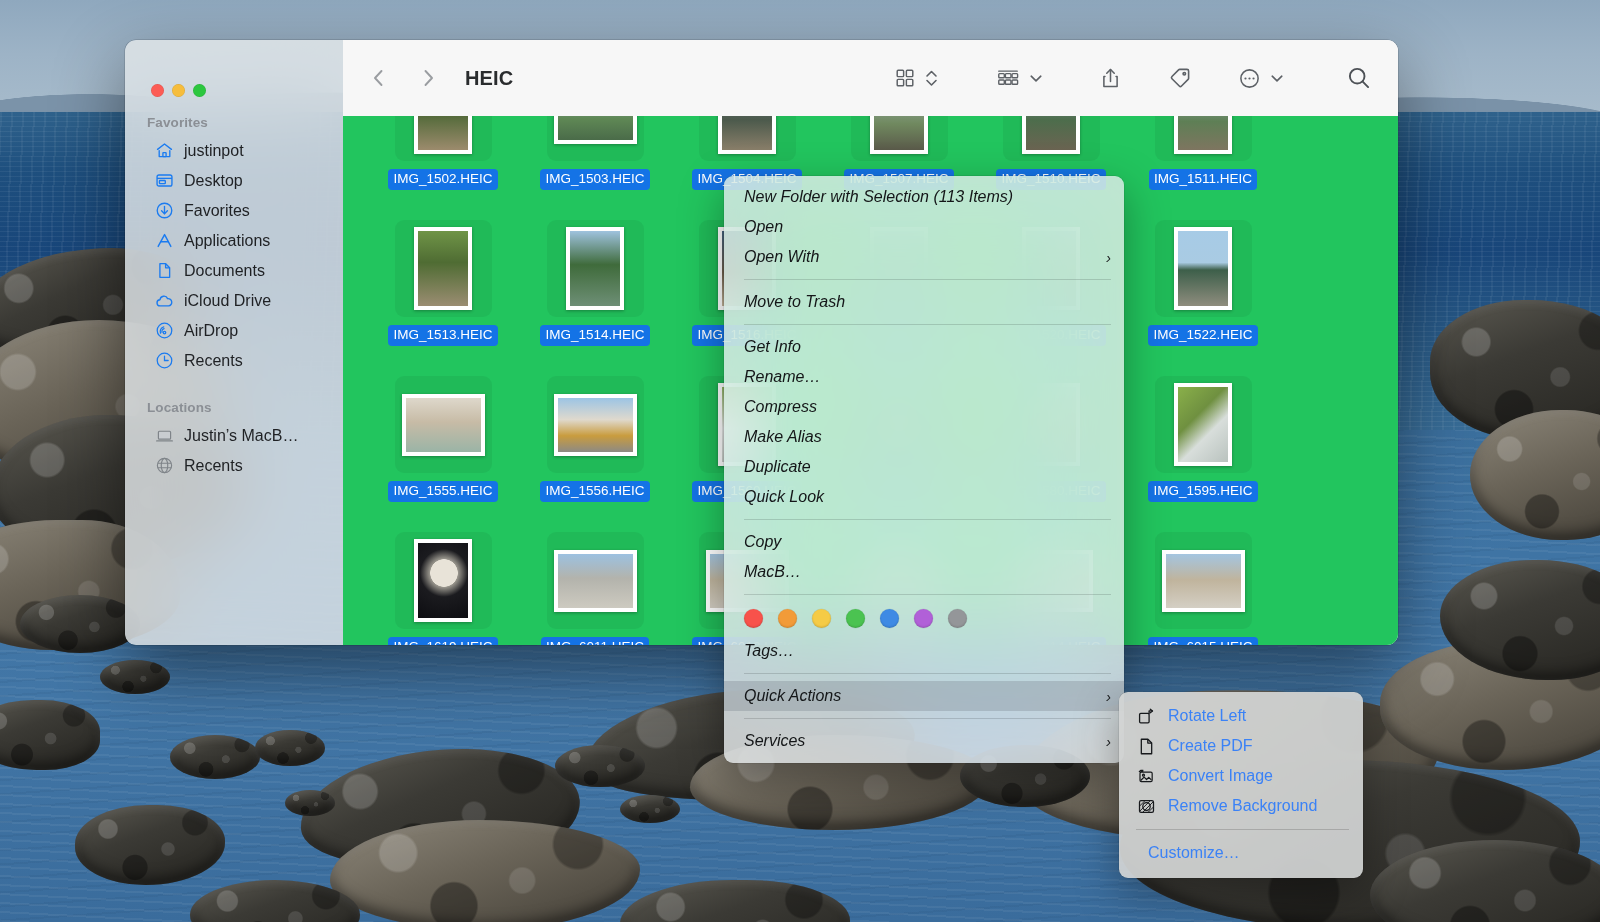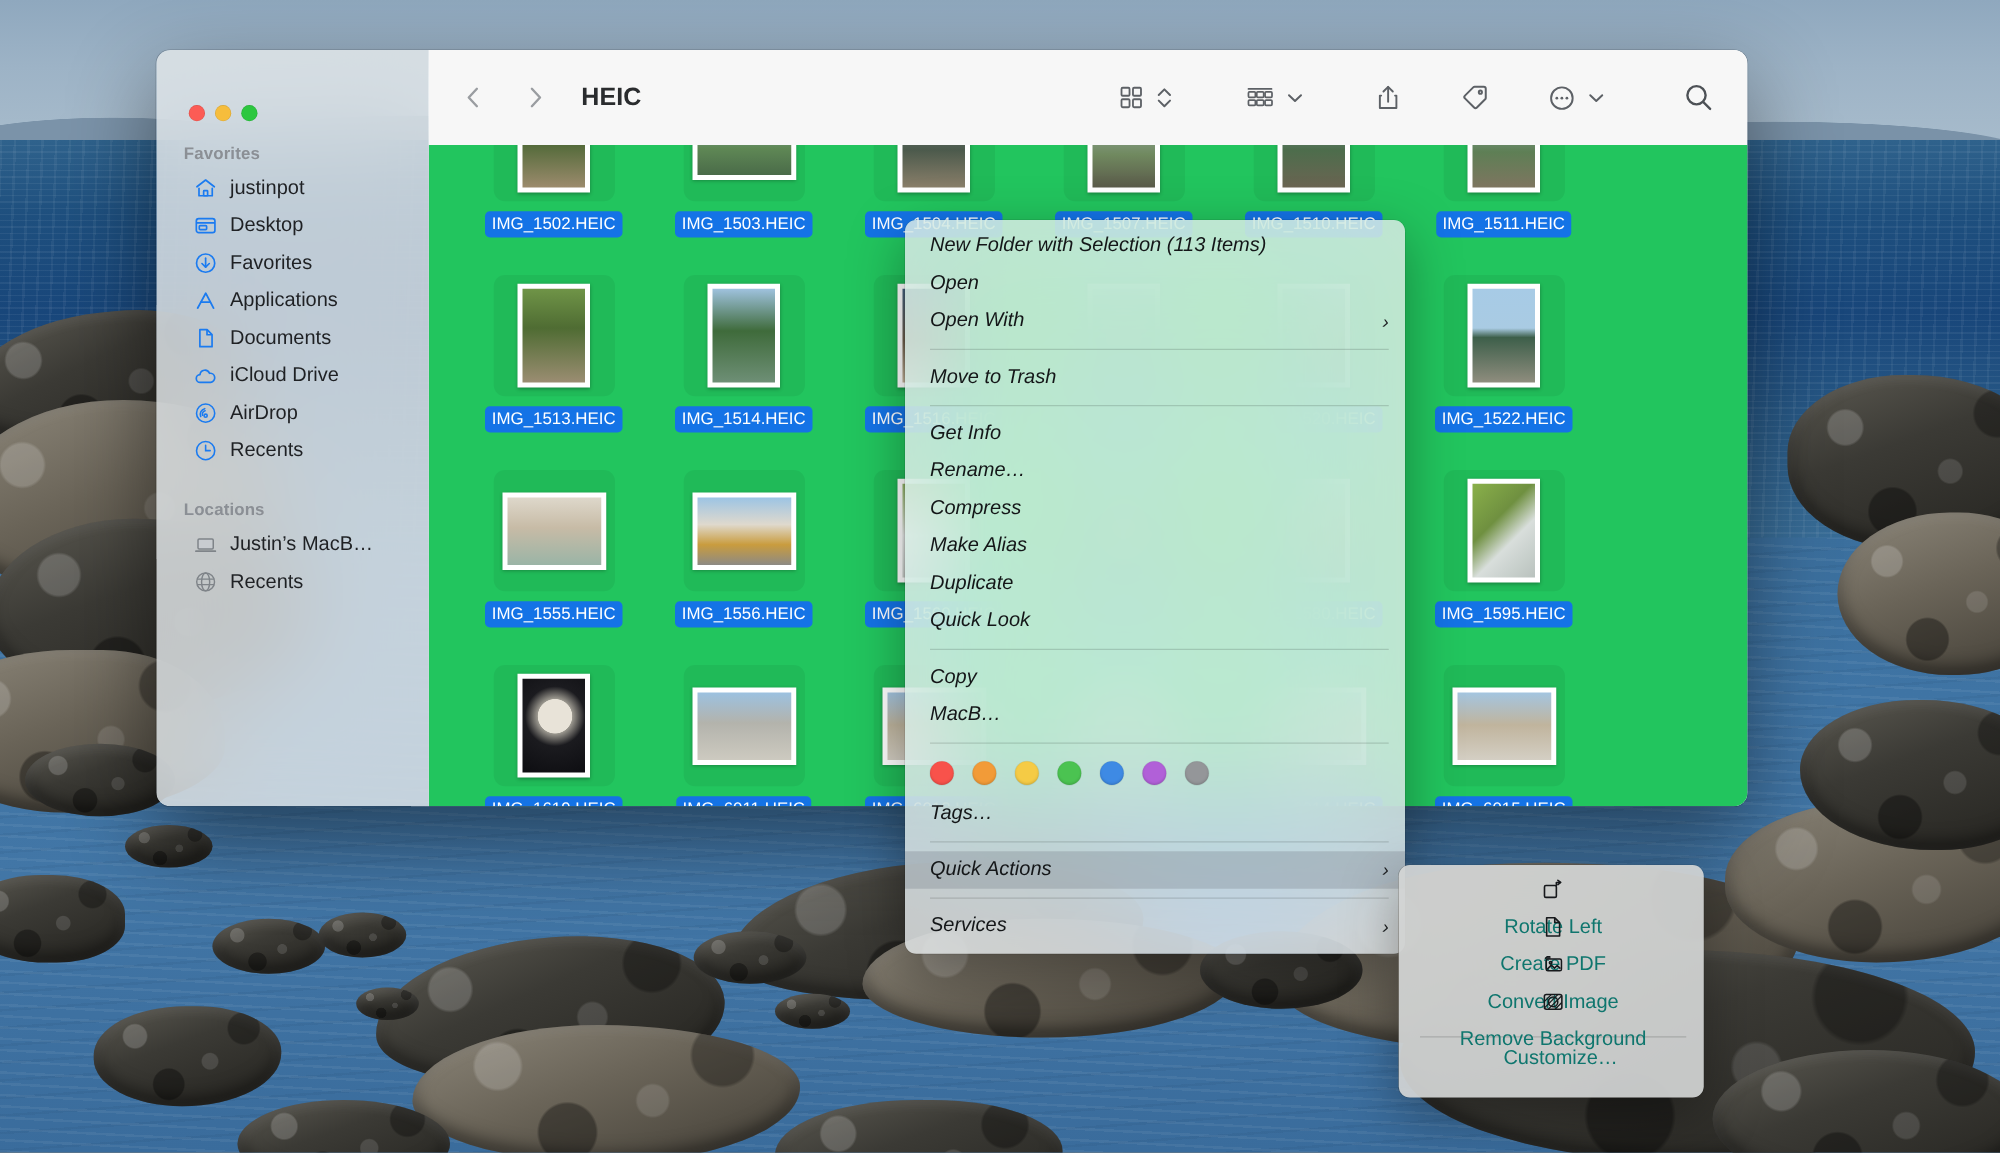--- a/index.html
+++ b/index.html
@@ -208,21 +208,21 @@
     background: rgba(214,216,216,0.90);
     backdrop-filter: blur(45px) saturate(180%);
     -webkit-backdrop-filter: blur(45px) saturate(180%);
     border-radius: 9px;
     box-shadow: 0 14px 44px rgba(0,0,0,0.34), 0 0 0 0.5px rgba(0,0,0,0.14);
     padding: 9px 0 10px 0;
     z-index: 60;
   }
   .smi {
     height: 30px; display: flex; align-items: center; gap: 12px;
-    padding: 0 14px 0 17px; font-size: 16px; color: #0f766e; cursor: default; flex-direction: column;
+    padding: 0 14px 0 17px; font-size: 16px; color: #3b82f6; cursor: default;
   }
   .smi .sm-ico { width: 20px; height: 20px; flex: 0 0 20px; display:flex; align-items:center; justify-content:center; }
   .smsep { height: 1px; background: rgba(0,0,0,0.16); margin: 8px 14px 8px 17px; }
 </style>
 </head>
 <body>
 
 <div id="desktop">
   <div class="wp-layer wp-sky"></div>
   <div class="wp-layer wp-hills"></div>

